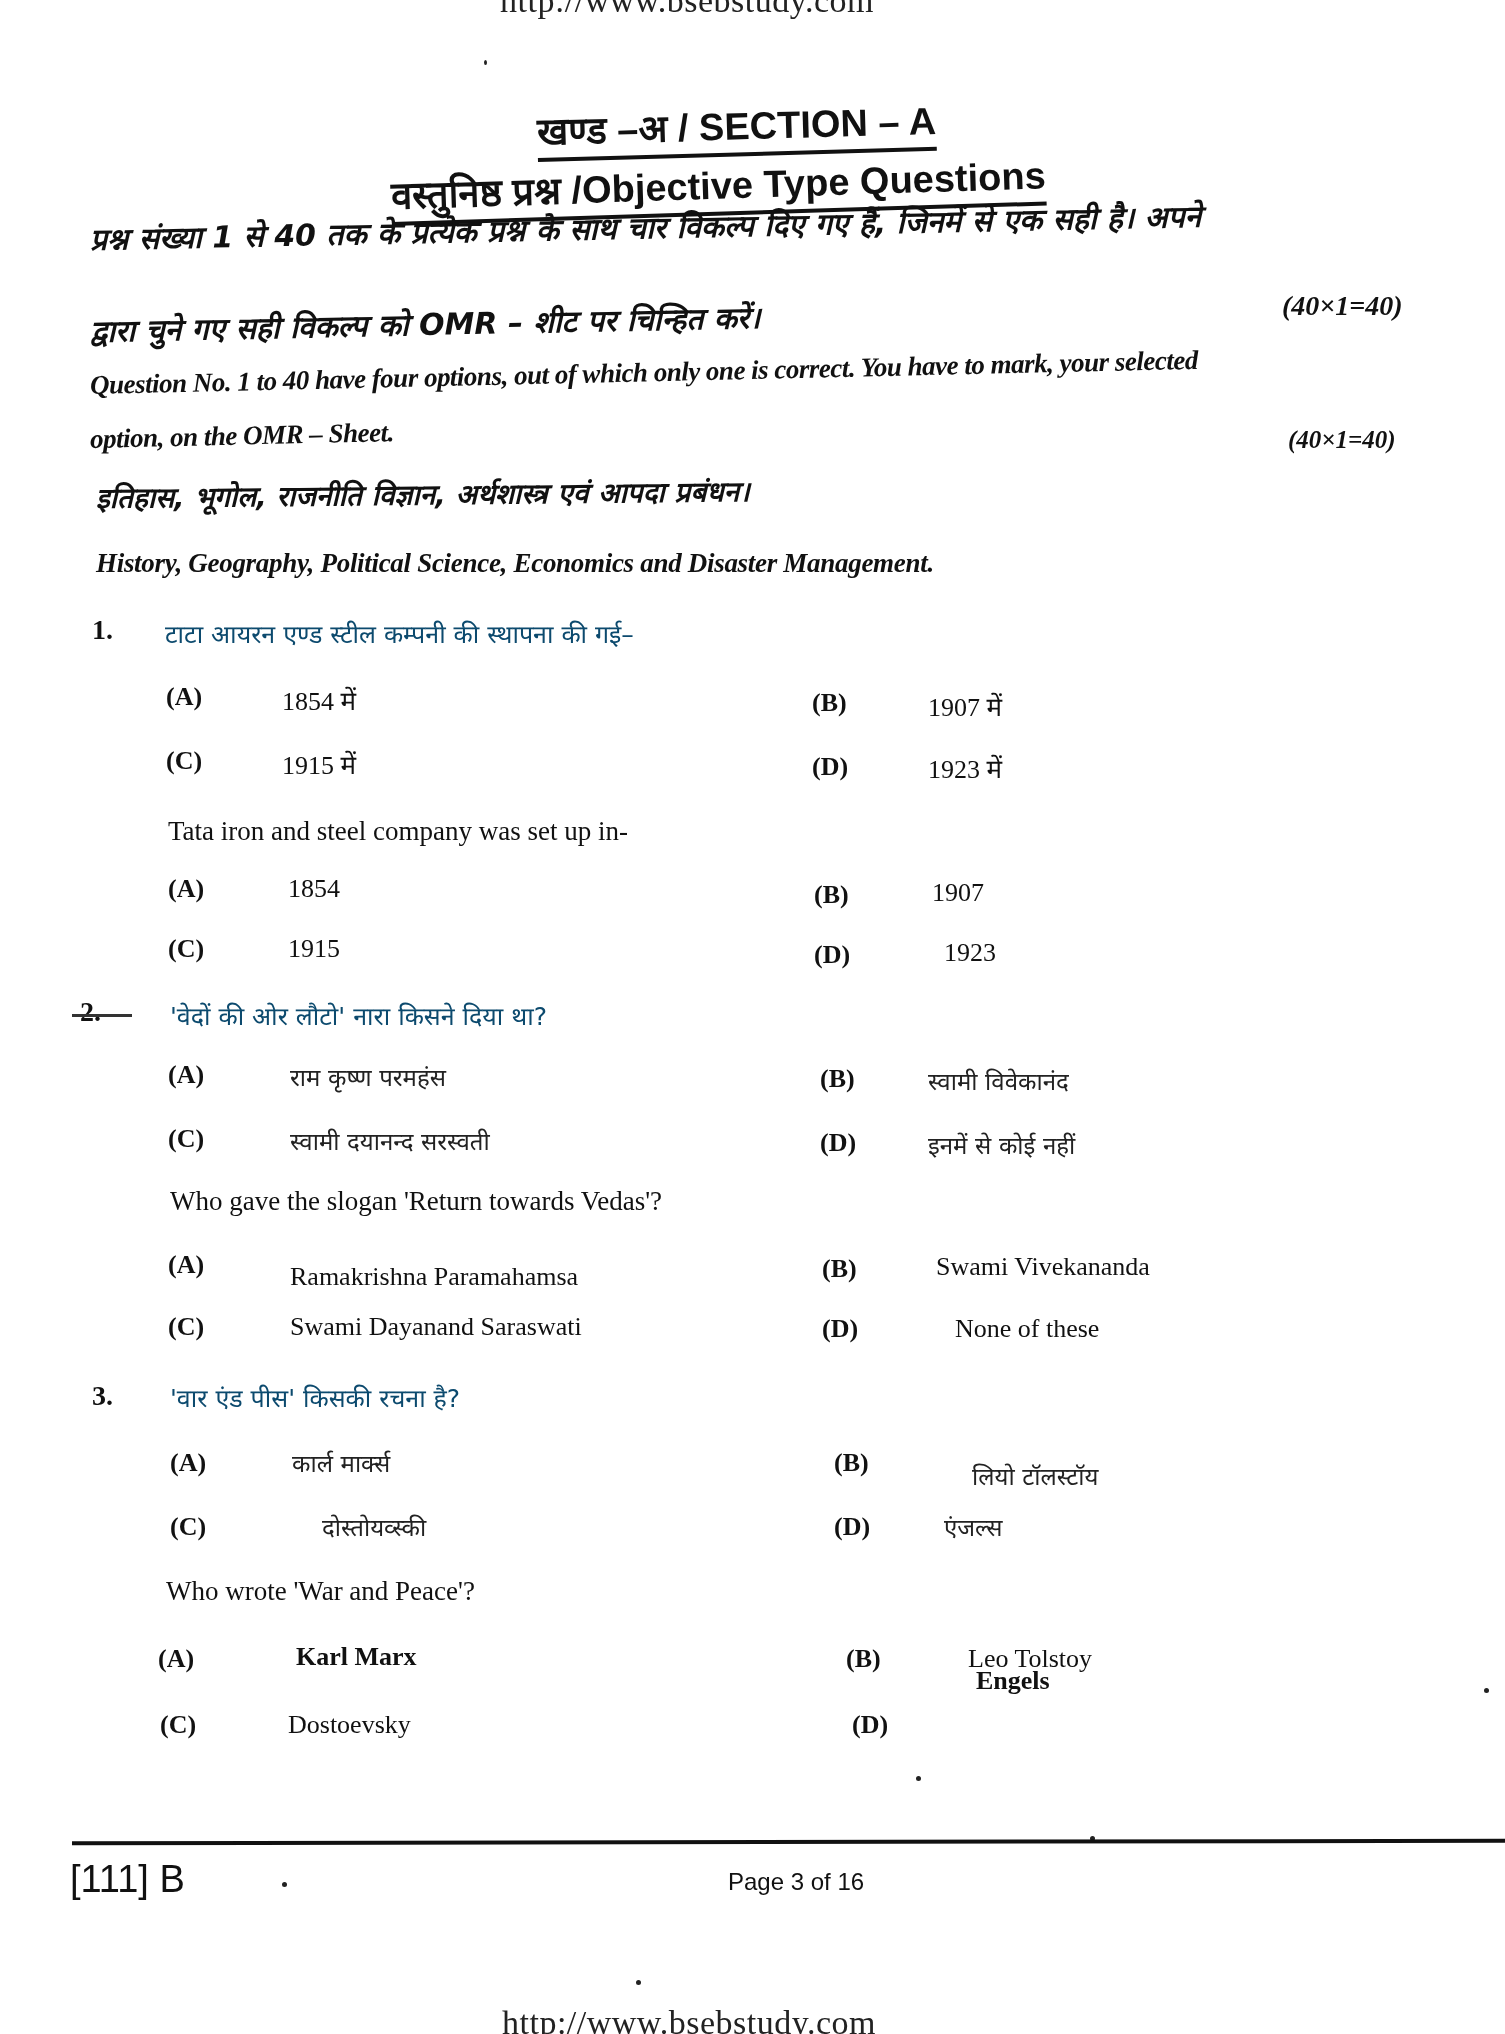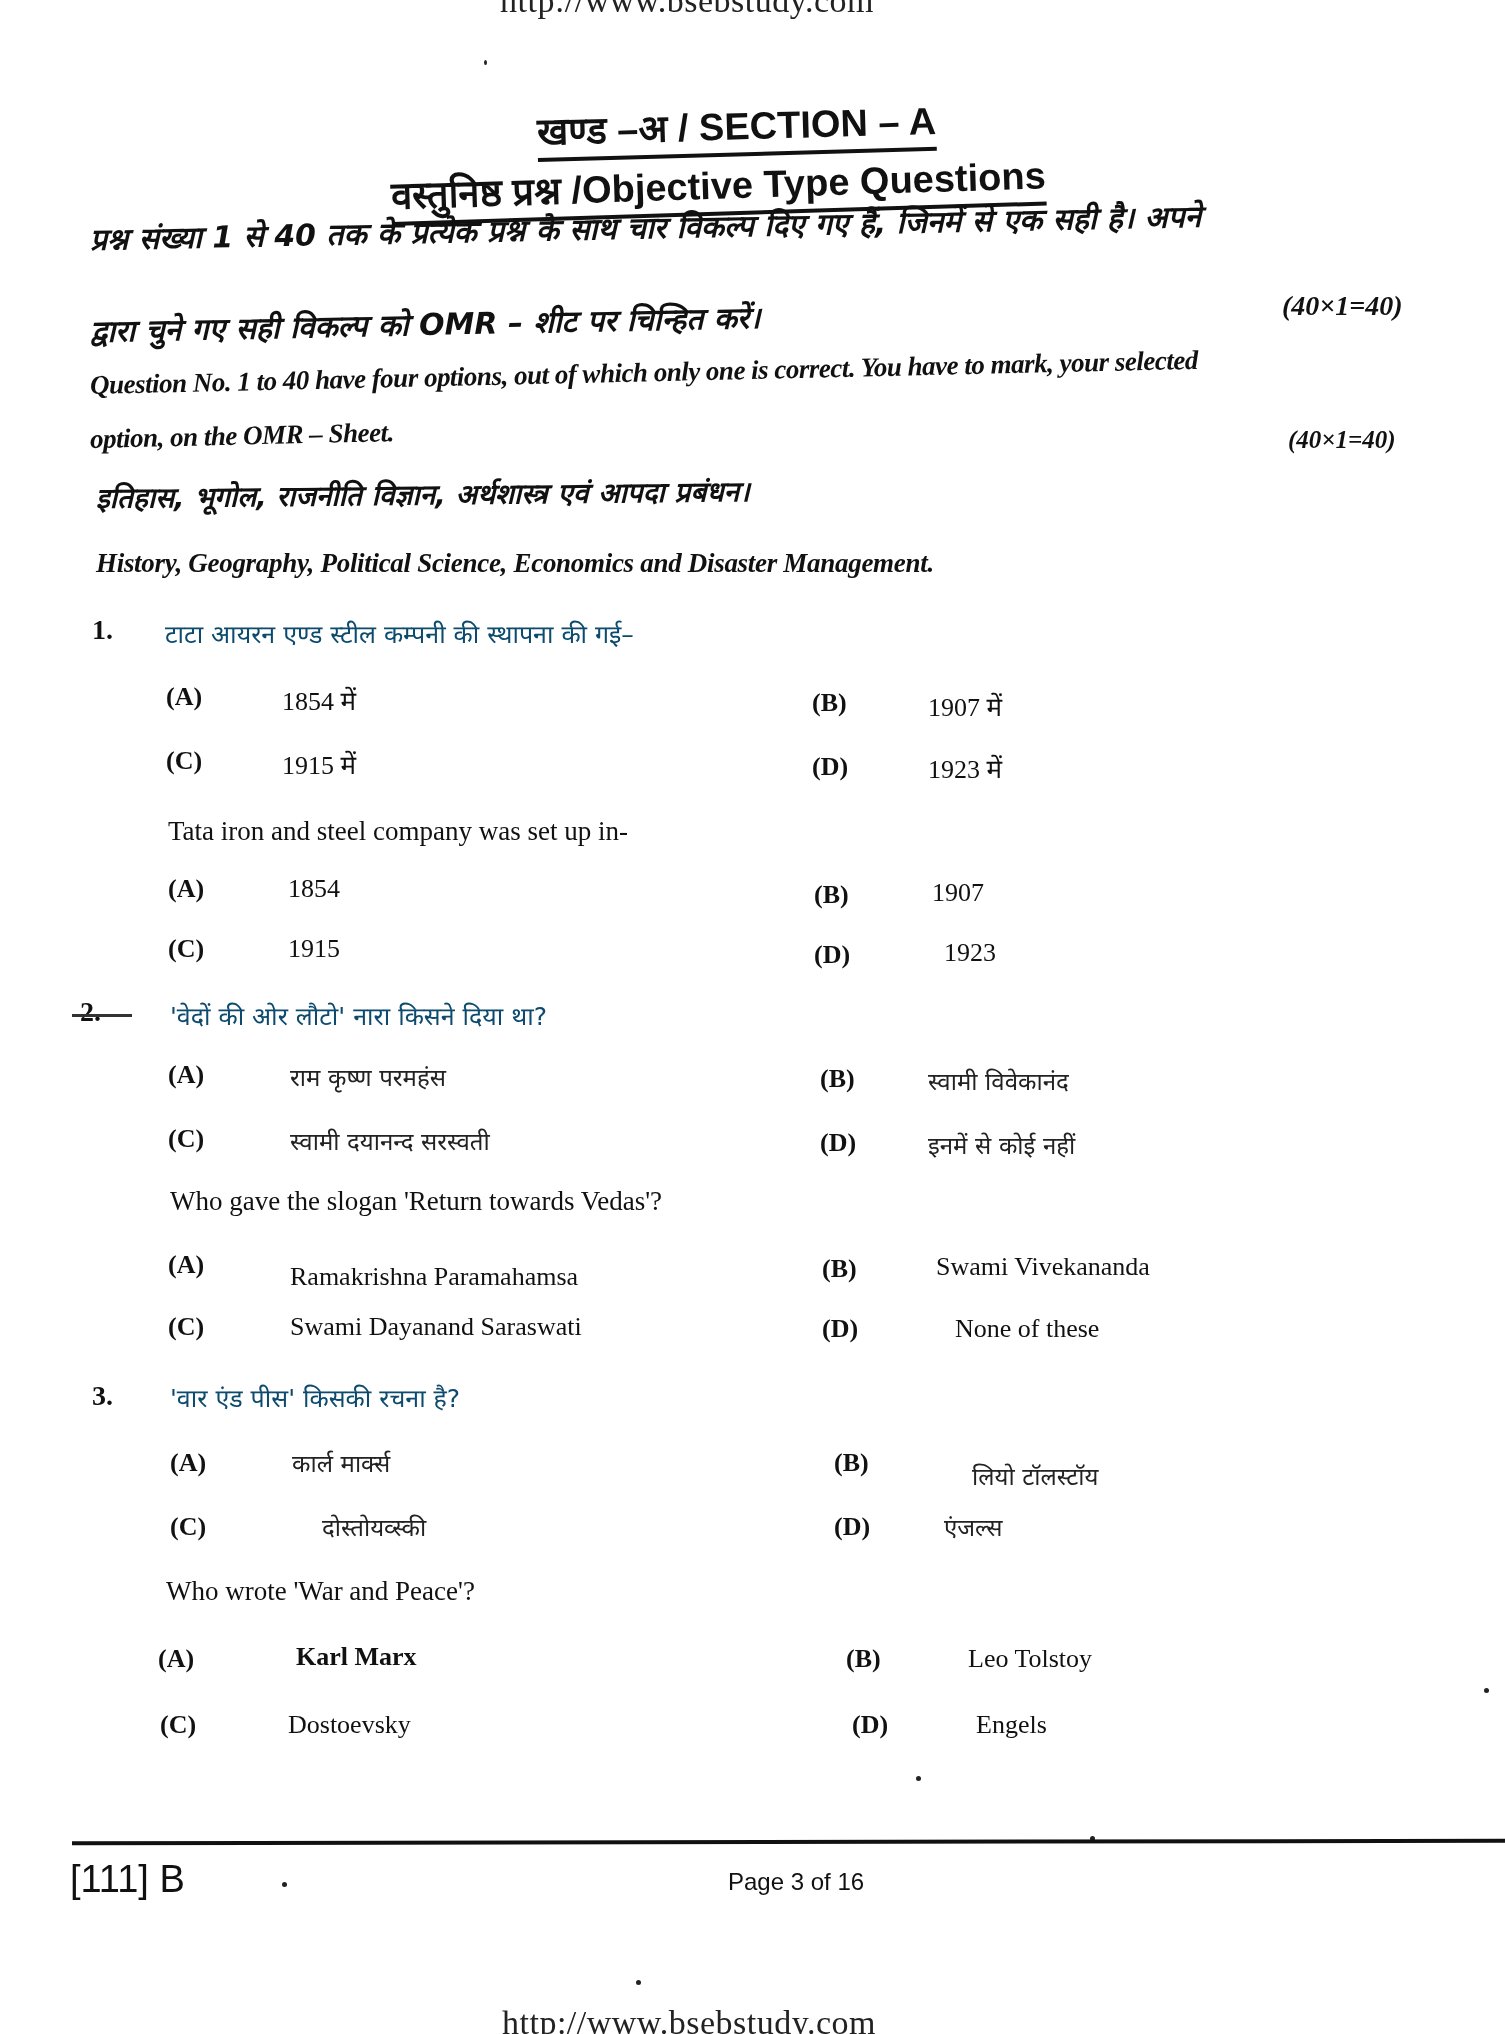--- a/index.html
+++ b/index.html
@@ -121,21 +121,21 @@
   <div class="abs qtext-en" style="left:166px; top:1576px;">Who wrote 'War and Peace'?</div>
 
   <div class="abs opt-label" style="left:158px; top:1644px;">(A)</div>
   <div class="abs opt-val" style="left:296px; top:1642px;font-weight:bold;">Karl Marx</div>
   <div class="abs opt-label" style="left:846px; top:1644px;">(B)</div>
   <div class="abs opt-val" style="left:968px; top:1644px;">Leo Tolstoy</div>
 
   <div class="abs opt-label" style="left:160px; top:1710px;">(C)</div>
   <div class="abs opt-val" style="left:288px; top:1710px;">Dostoevsky</div>
   <div class="abs opt-label" style="left:852px; top:1710px;">(D)</div>
-  <div class="abs opt-val" style="left:976px; top:1710px;">Engels</div>
+  <div class="abs opt-val" style="left:976px; top:1666px;font-weight:bold;">Engels</div>
 </div>
 
 <div class="dot" style="left:916px; top:1776px;"></div>
 <div class="dot" style="left:1090px; top:1836px;"></div>
 <div class="dot" style="left:1484px; top:1688px;"></div>
 <div class="dot" style="left:282px; top:1882px;"></div>
 <div class="dot" style="left:636px; top:1980px;"></div>
 
 <div class="rule"></div>
 

